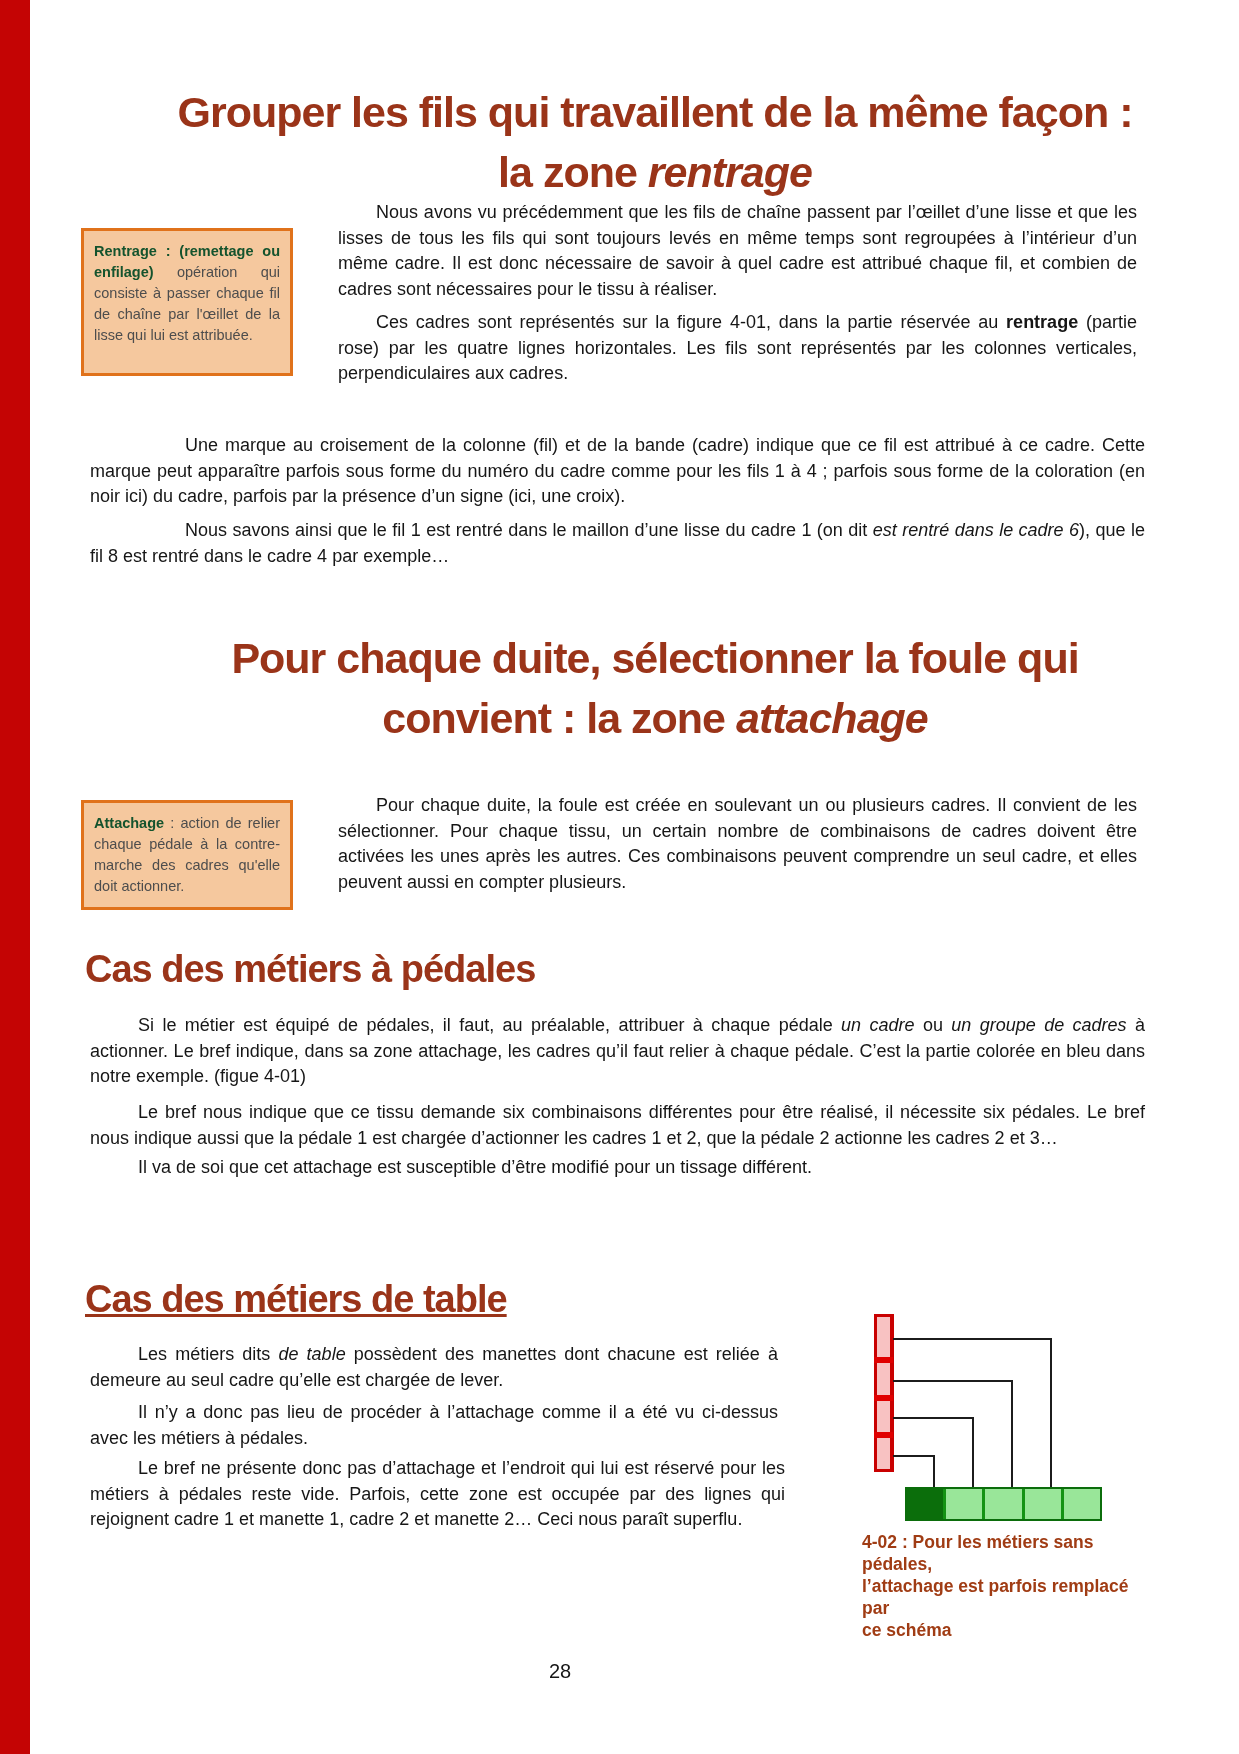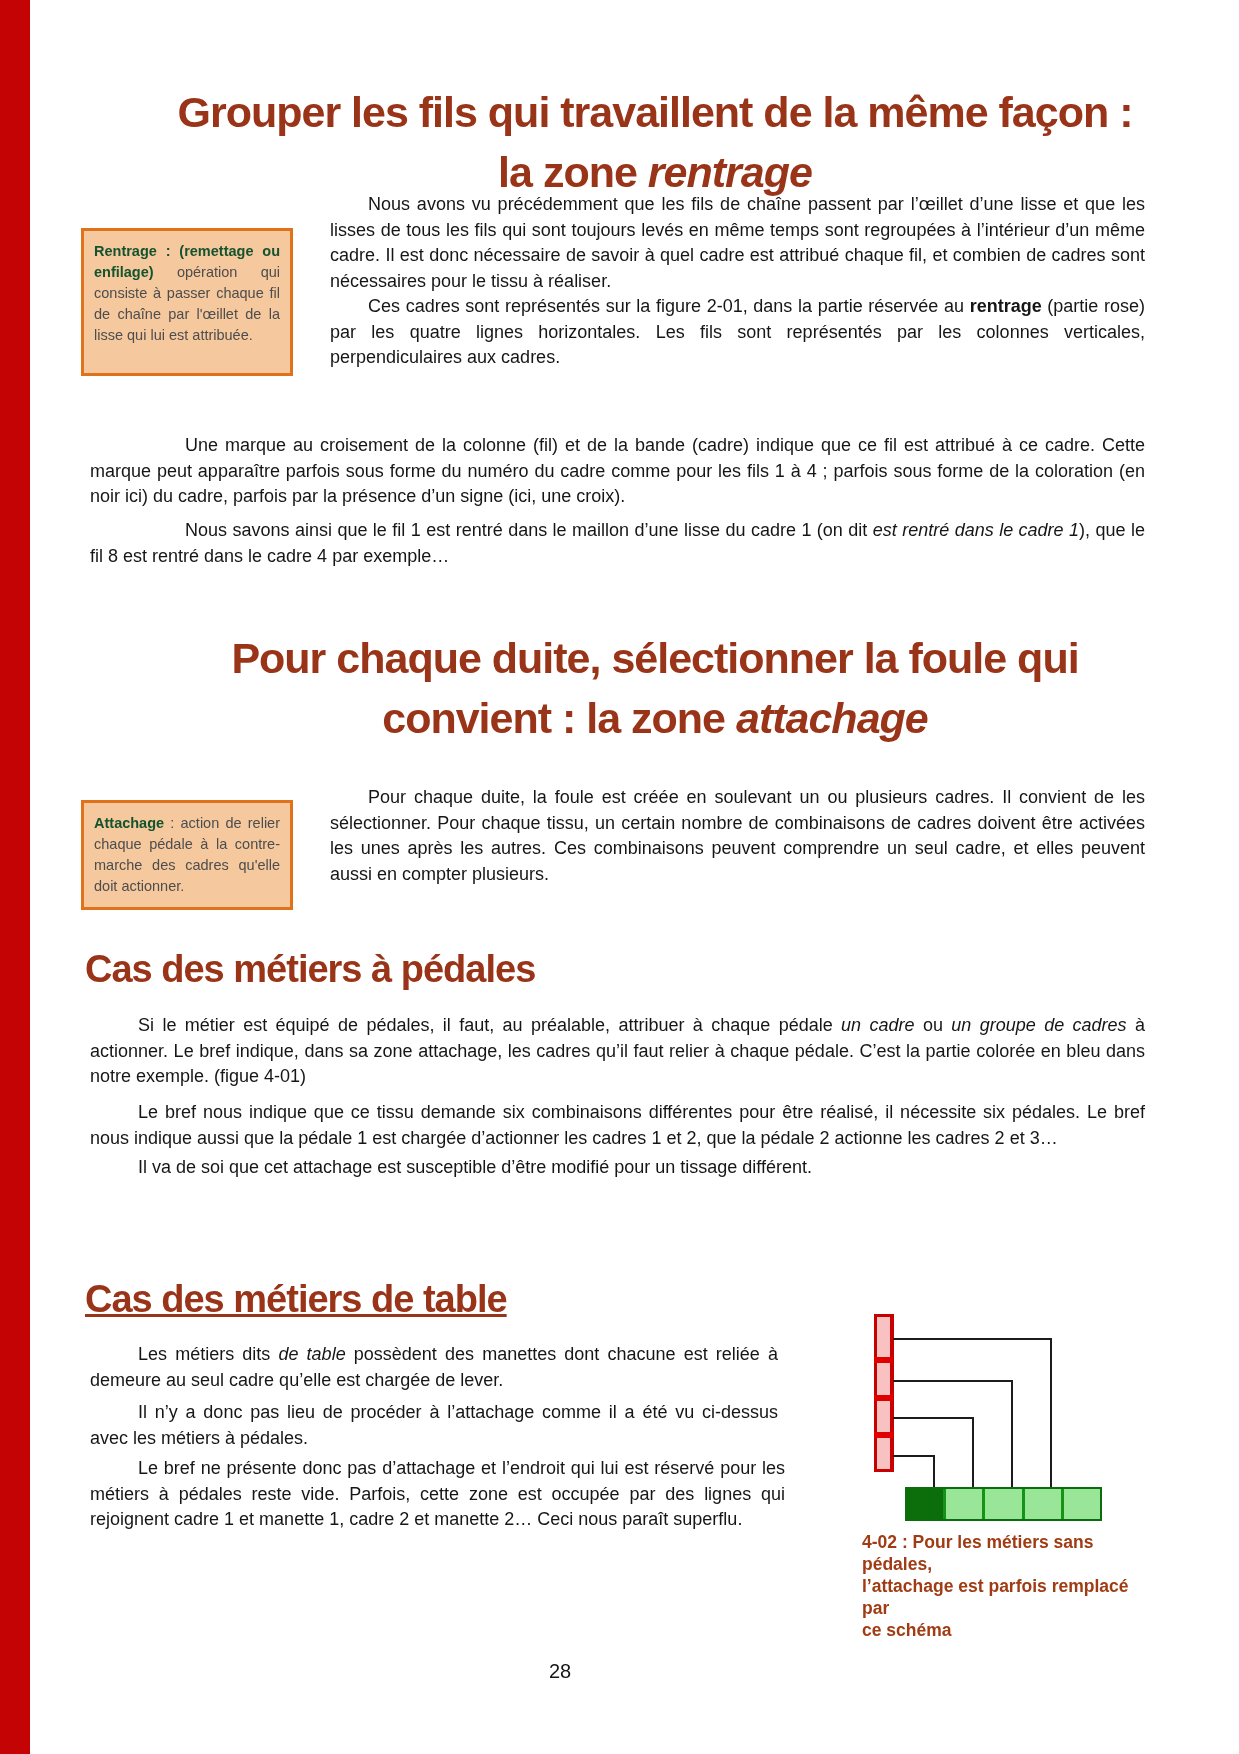--- a/index.html
+++ b/index.html
@@ -12,21 +12,21 @@
 
   .title {
     position:absolute; margin:0; font-weight:bold; font-size:43px; line-height:60px;
     letter-spacing:-1px; color:#9a3419;text-align:center;
   }
   .section-heading {
     position:absolute; margin:0; font-weight:bold; font-size:38px; line-height:42px;
     letter-spacing:-1px; color:#9a3419;
   }
   .body-text { font-size:18px; line-height:25.5px; text-align:justify; }
-  .body-text p { margin:0; }
+  .body-text p { margin:8px; }
   .abs { position:absolute; }
   .ind  { text-indent:38px; }
   .ind2 { text-indent:95px; }
   .ind3 { text-indent:48px; }
 
   .defbox {
     position:absolute; width:186px; background:#f5c89e; border:3px solid #e0721b;
     padding:10px 10px; font-size:14.5px; line-height:21px; color:#4d4d4d; text-align:justify;
   }
   .defbox b { color:#14532d; }
@@ -62,26 +62,26 @@
     <span>Grouper les fils qui travaillent de la même façon :</span><br>
     <span>la zone </span><i>rentrage</i>
   </h1>
 
   <aside class="defbox" style="left:81px; top:228px; min-height:122px;">
     <b>Rentrage : (remettage ou enfilage)</b><span> opération qui consiste à passer chaque fil de chaîne par l'œillet de la lisse qui lui est attribuée.</span>
   </aside>
 
   <div class="abs body-text" style="left:330px; top:192px; width:815px;">
     <p class="ind"><span>Nous avons vu précédemment que les fils de chaîne passent par l’œillet d’une lisse et que les lisses de tous les fils qui sont toujours levés en même temps sont regroupées à l’intérieur d’un même cadre.  Il est donc nécessaire de savoir à quel cadre est attribué chaque fil, et combien de cadres sont nécessaires pour le tissu à réaliser.</span></p>
-    <p class="ind"><span>Ces cadres sont représentés sur la figure 2-01, dans la partie réservée au </span><b>rentrage</b><span> (partie rose) par les quatre lignes horizontales. Les fils sont représentés par les colonnes verticales, perpendiculaires aux cadres.</span></p>
+    <p class="ind"><span>Ces cadres sont représentés sur la figure 4-01, dans la partie réservée au </span><b>rentrage</b><span> (partie rose) par les quatre lignes horizontales. Les fils sont représentés par les colonnes verticales, perpendiculaires aux cadres.</span></p>
   </div>
 
   <p class="abs body-text ind2" style="left:90px; top:415px; width:1055px;"><span>Une marque au croisement de la colonne (fil) et de la bande (cadre) indique que ce fil est attribué à ce cadre. Cette marque peut apparaître parfois sous forme du numéro du cadre comme pour les fils 1 à 4 ; parfois sous forme de la coloration (en noir ici) du cadre, parfois par la présence d’un signe (ici, une croix).</span></p>
 
-  <p class="abs body-text ind2" style="left:90px; top:500px; width:1055px;"><span>Nous savons ainsi que le fil 1 est rentré dans le maillon d’une lisse du cadre 1 (on dit </span><i>est rentré dans le cadre 1</i><span>), que le fil 8 est rentré dans le cadre 4 par exemple…</span></p>
+  <p class="abs body-text ind2" style="left:90px; top:500px; width:1055px;"><span>Nous savons ainsi que le fil 1 est rentré dans le maillon d’une lisse du cadre 1 (on dit </span><i>est rentré dans le cadre 6</i><span>), que le fil 8 est rentré dans le cadre 4 par exemple…</span></p>
 
   <h1 class="title" style="left:85px; top:628px; width:1140px;">
     <span>Pour chaque duite, sélectionner la foule qui</span><br>
     <span>convient : la zone </span><i>attachage</i>
   </h1>
 
   <aside class="defbox" style="left:81px; top:800px; min-height:84px;">
     <b>Attachage</b><span> : action de relier chaque pédale à la contre-marche des cadres qu'elle doit actionner.</span>
   </aside>
 

